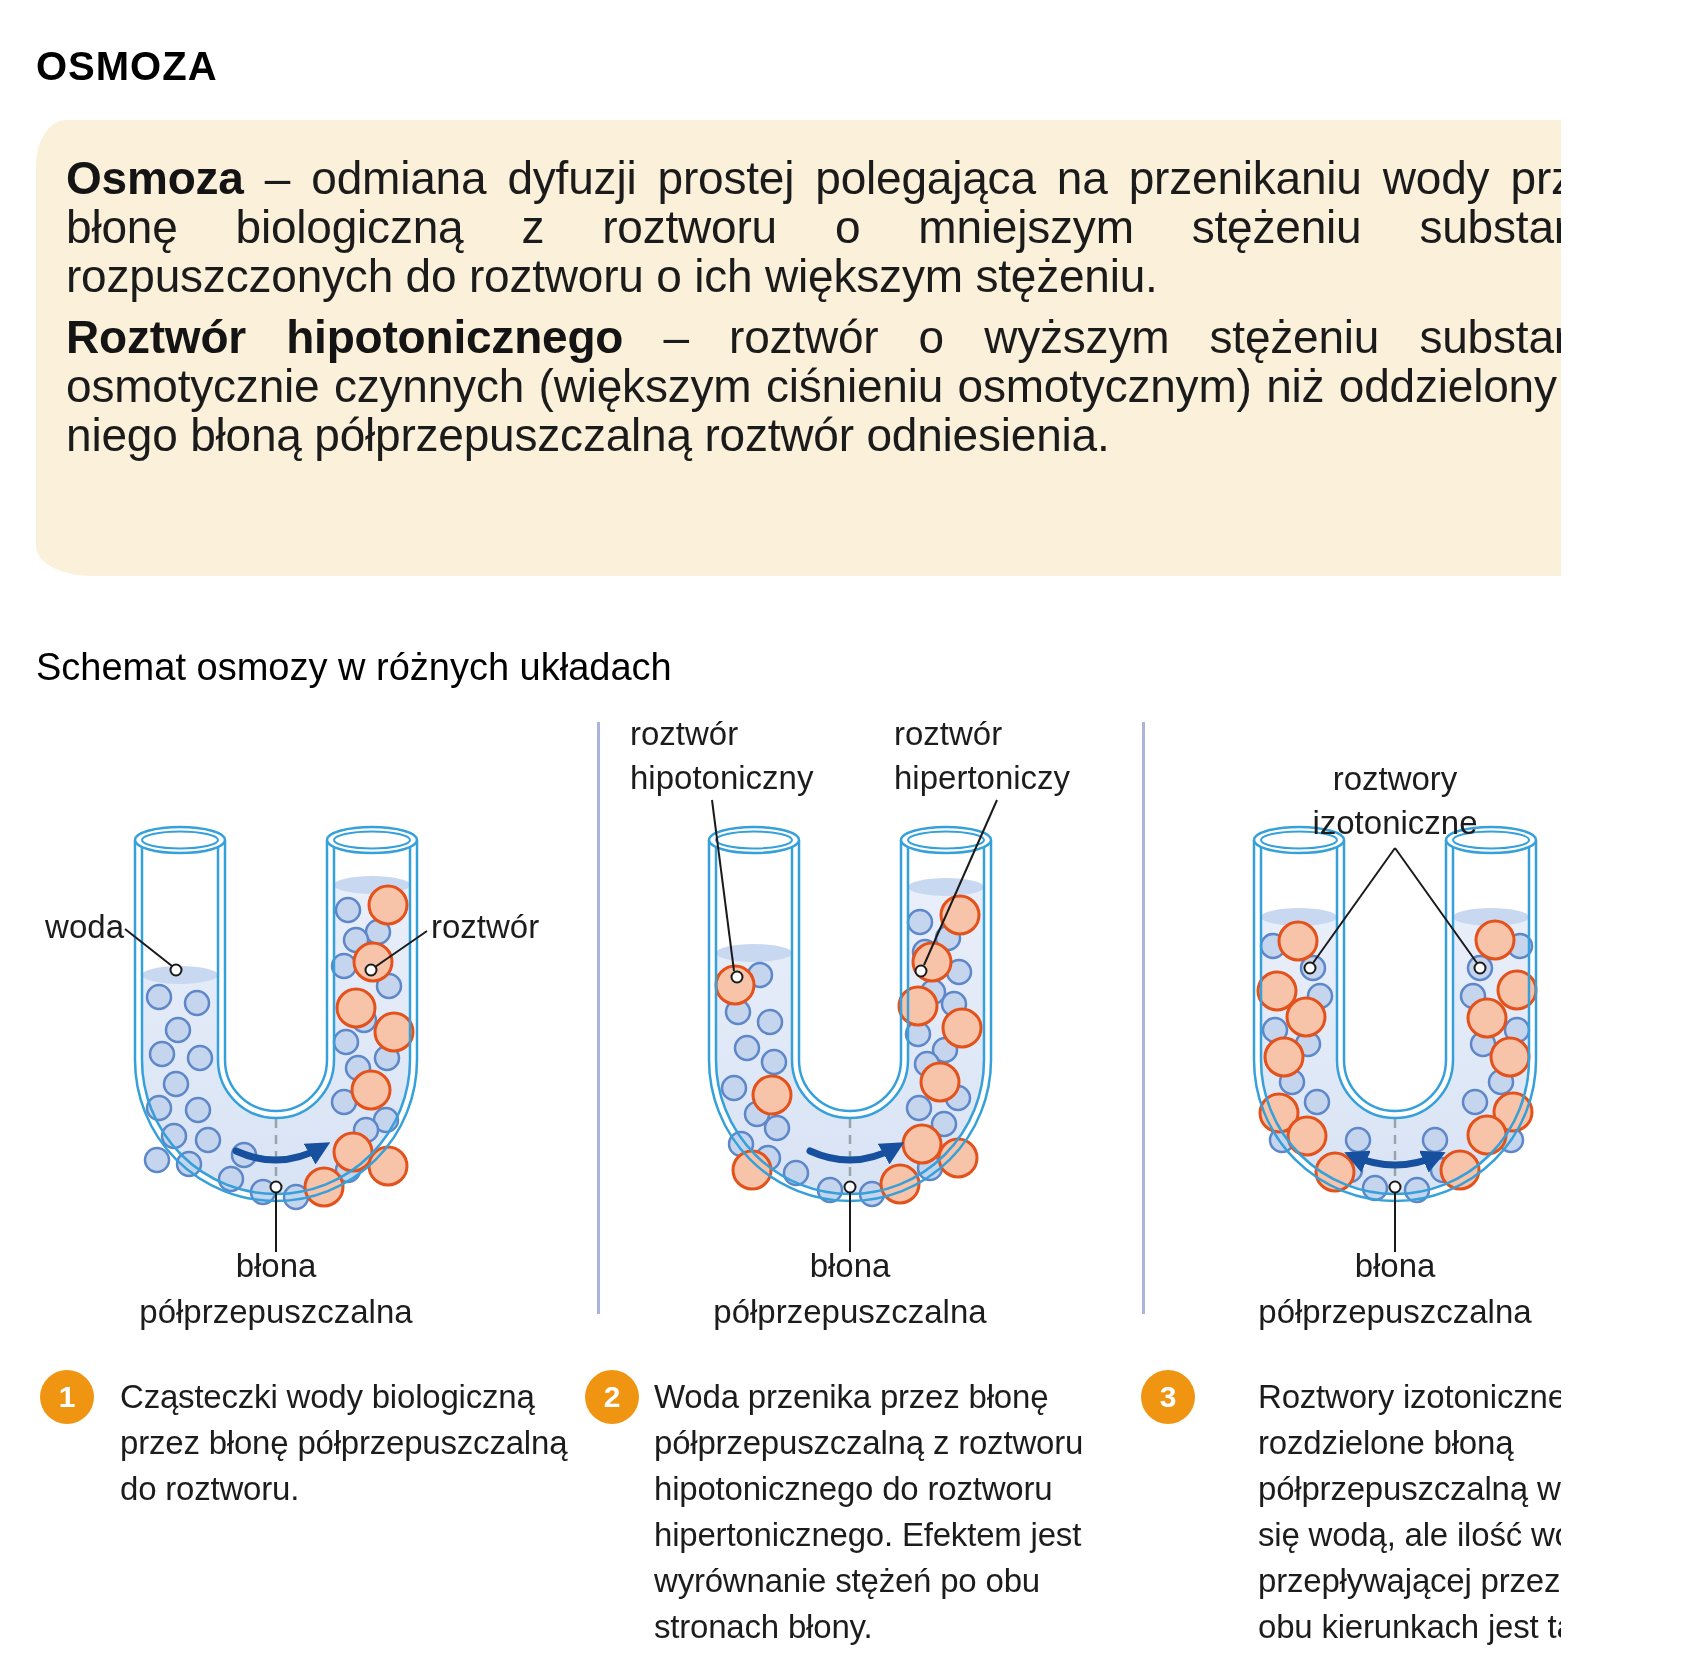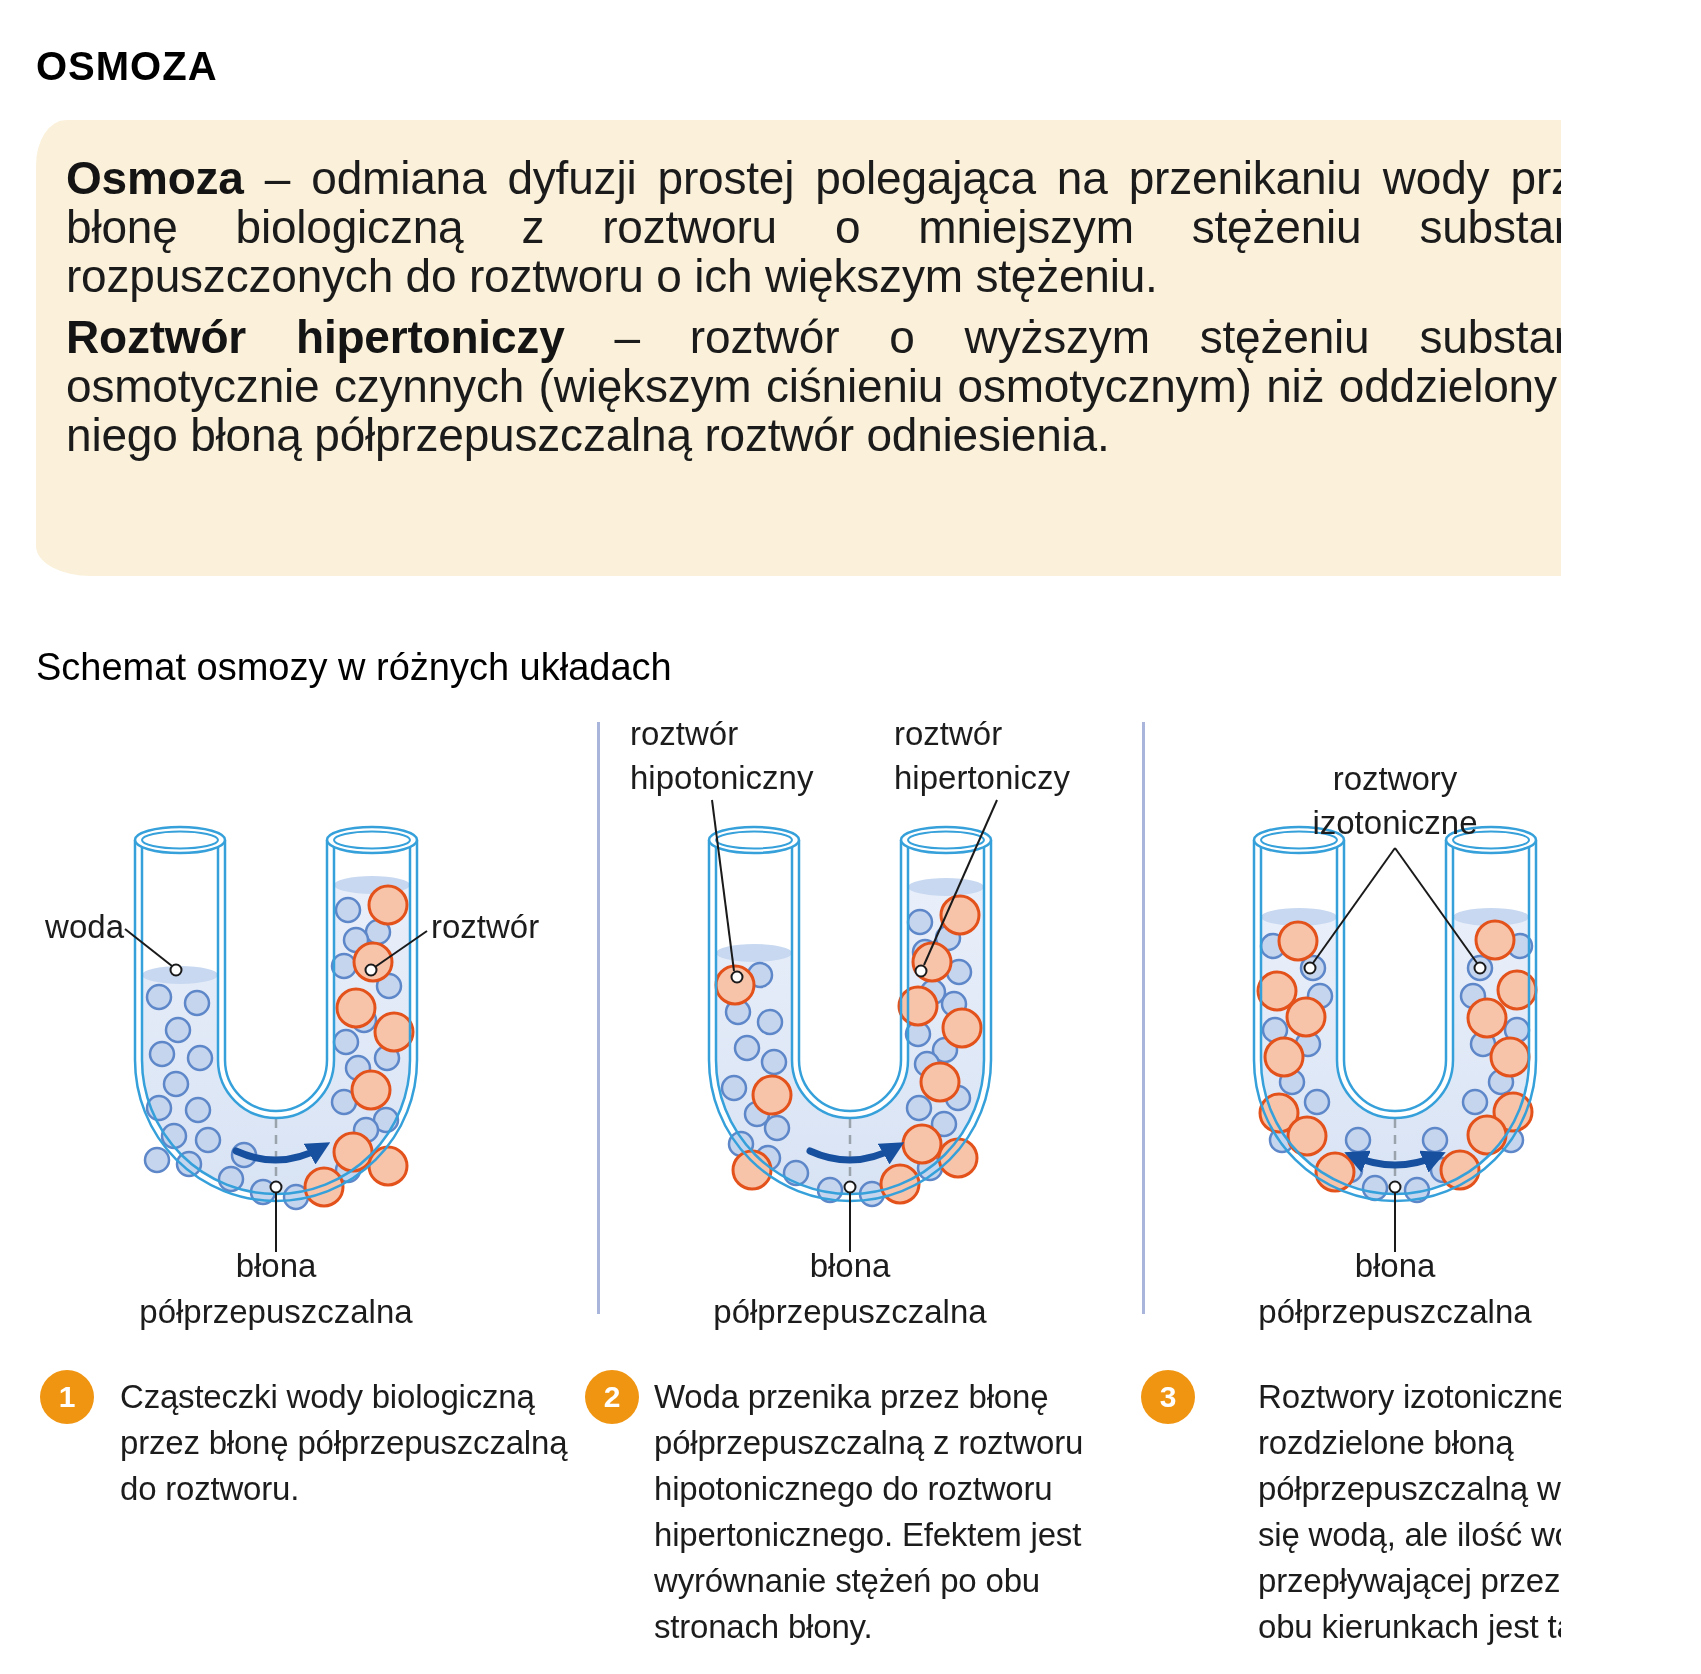--- a/index.html
+++ b/index.html
@@ -47,21 +47,21 @@
 </head>
 <body>
 
 <div id="page">
 
   <div id="title" class="abs">OSMOZA</div>
 
   <div id="defbox" class="abs">
     <div id="defbox-inner">
       <p class="def-p"><b>Osmoza</b><span> – odmiana dyfuzji prostej polegająca na przenikaniu wody przez błonę biologiczną z roztworu o mniejszym stężeniu substancji rozpuszczonych do roztworu o ich większym stężeniu.</span></p>
-      <p class="def-p"><b>Roztwór hipertoniczy</b><span> – roztwór o wyższym stężeniu substancji osmotycznie czynnych (większym ciśnieniu osmotycznym) niż oddzielony od niego błoną półprzepuszczalną roztwór odniesienia.</span></p>
+      <p class="def-p"><b>Roztwór hipotonicznego</b><span> – roztwór o wyższym stężeniu substancji osmotycznie czynnych (większym ciśnieniu osmotycznym) niż oddzielony od niego błoną półprzepuszczalną roztwór odniesienia.</span></p>
     </div>
   </div>
 
   <div id="section-heading" class="abs">Schemat osmozy w różnych układach</div>
 
   <svg width="0" height="0" style="position:absolute">
     <defs>
       <linearGradient id="liquidGrad" x1="0" y1="0" x2="0" y2="1">
         <stop offset="0" stop-color="#e9effa"></stop>
         <stop offset="1" stop-color="#d8e3f4"></stop>

